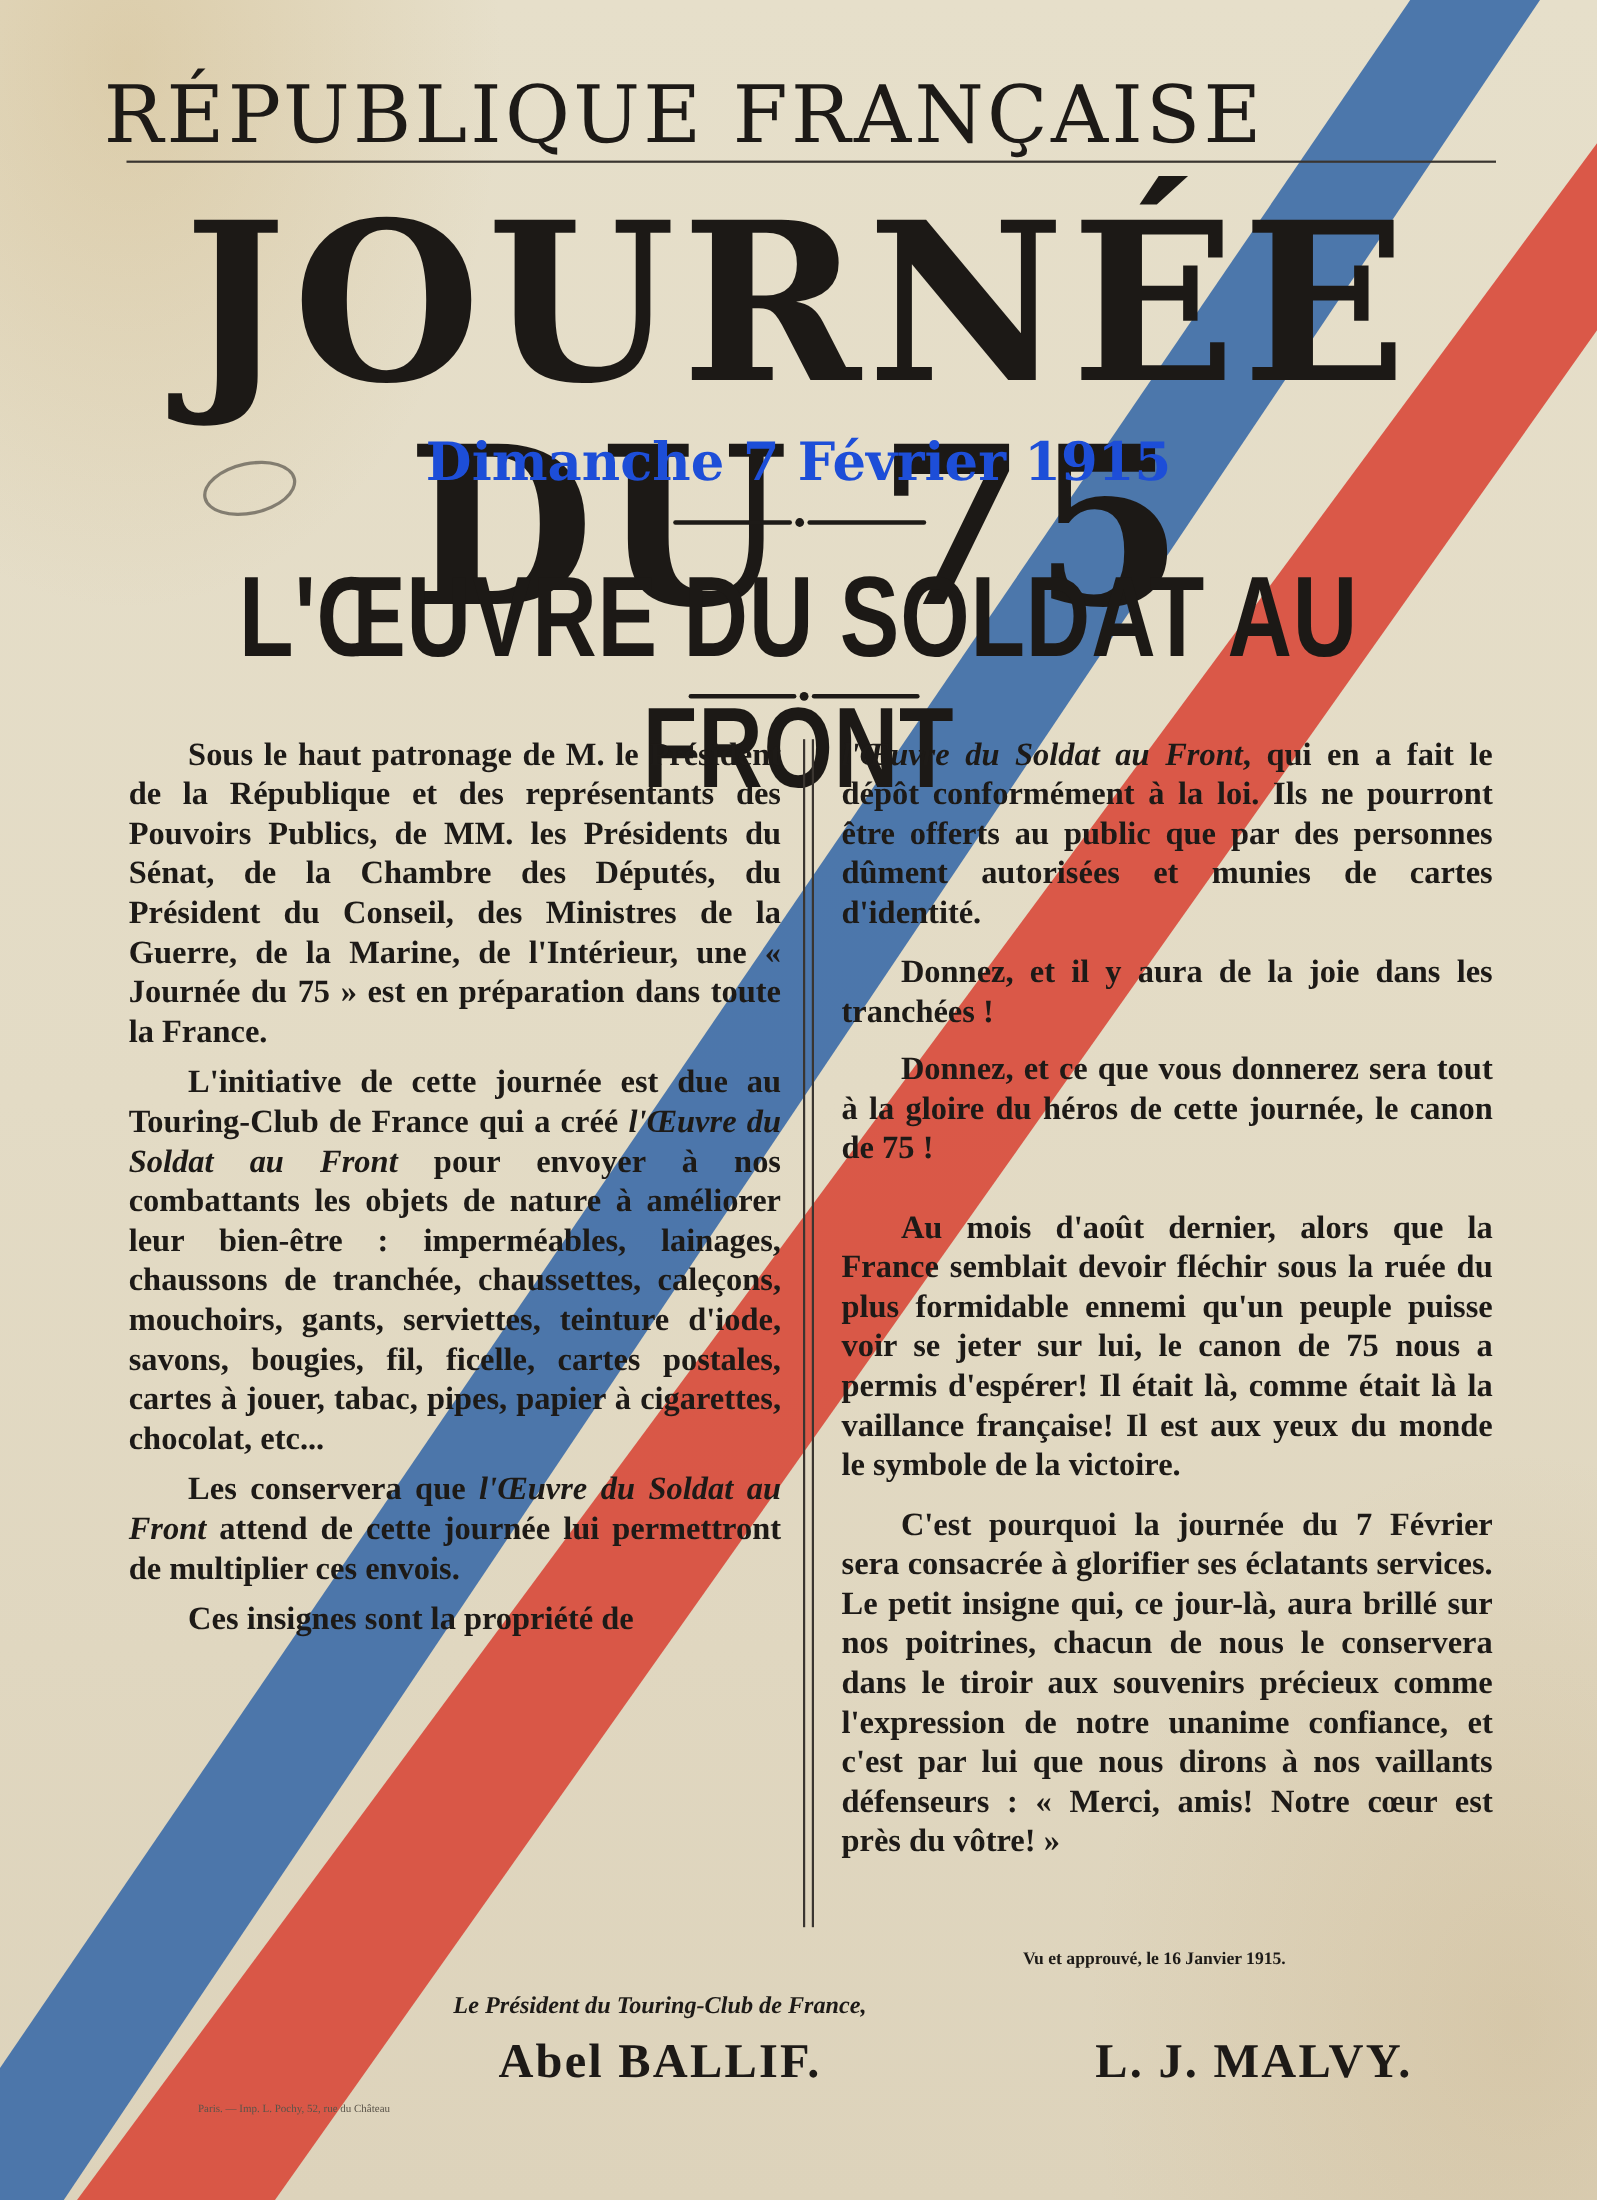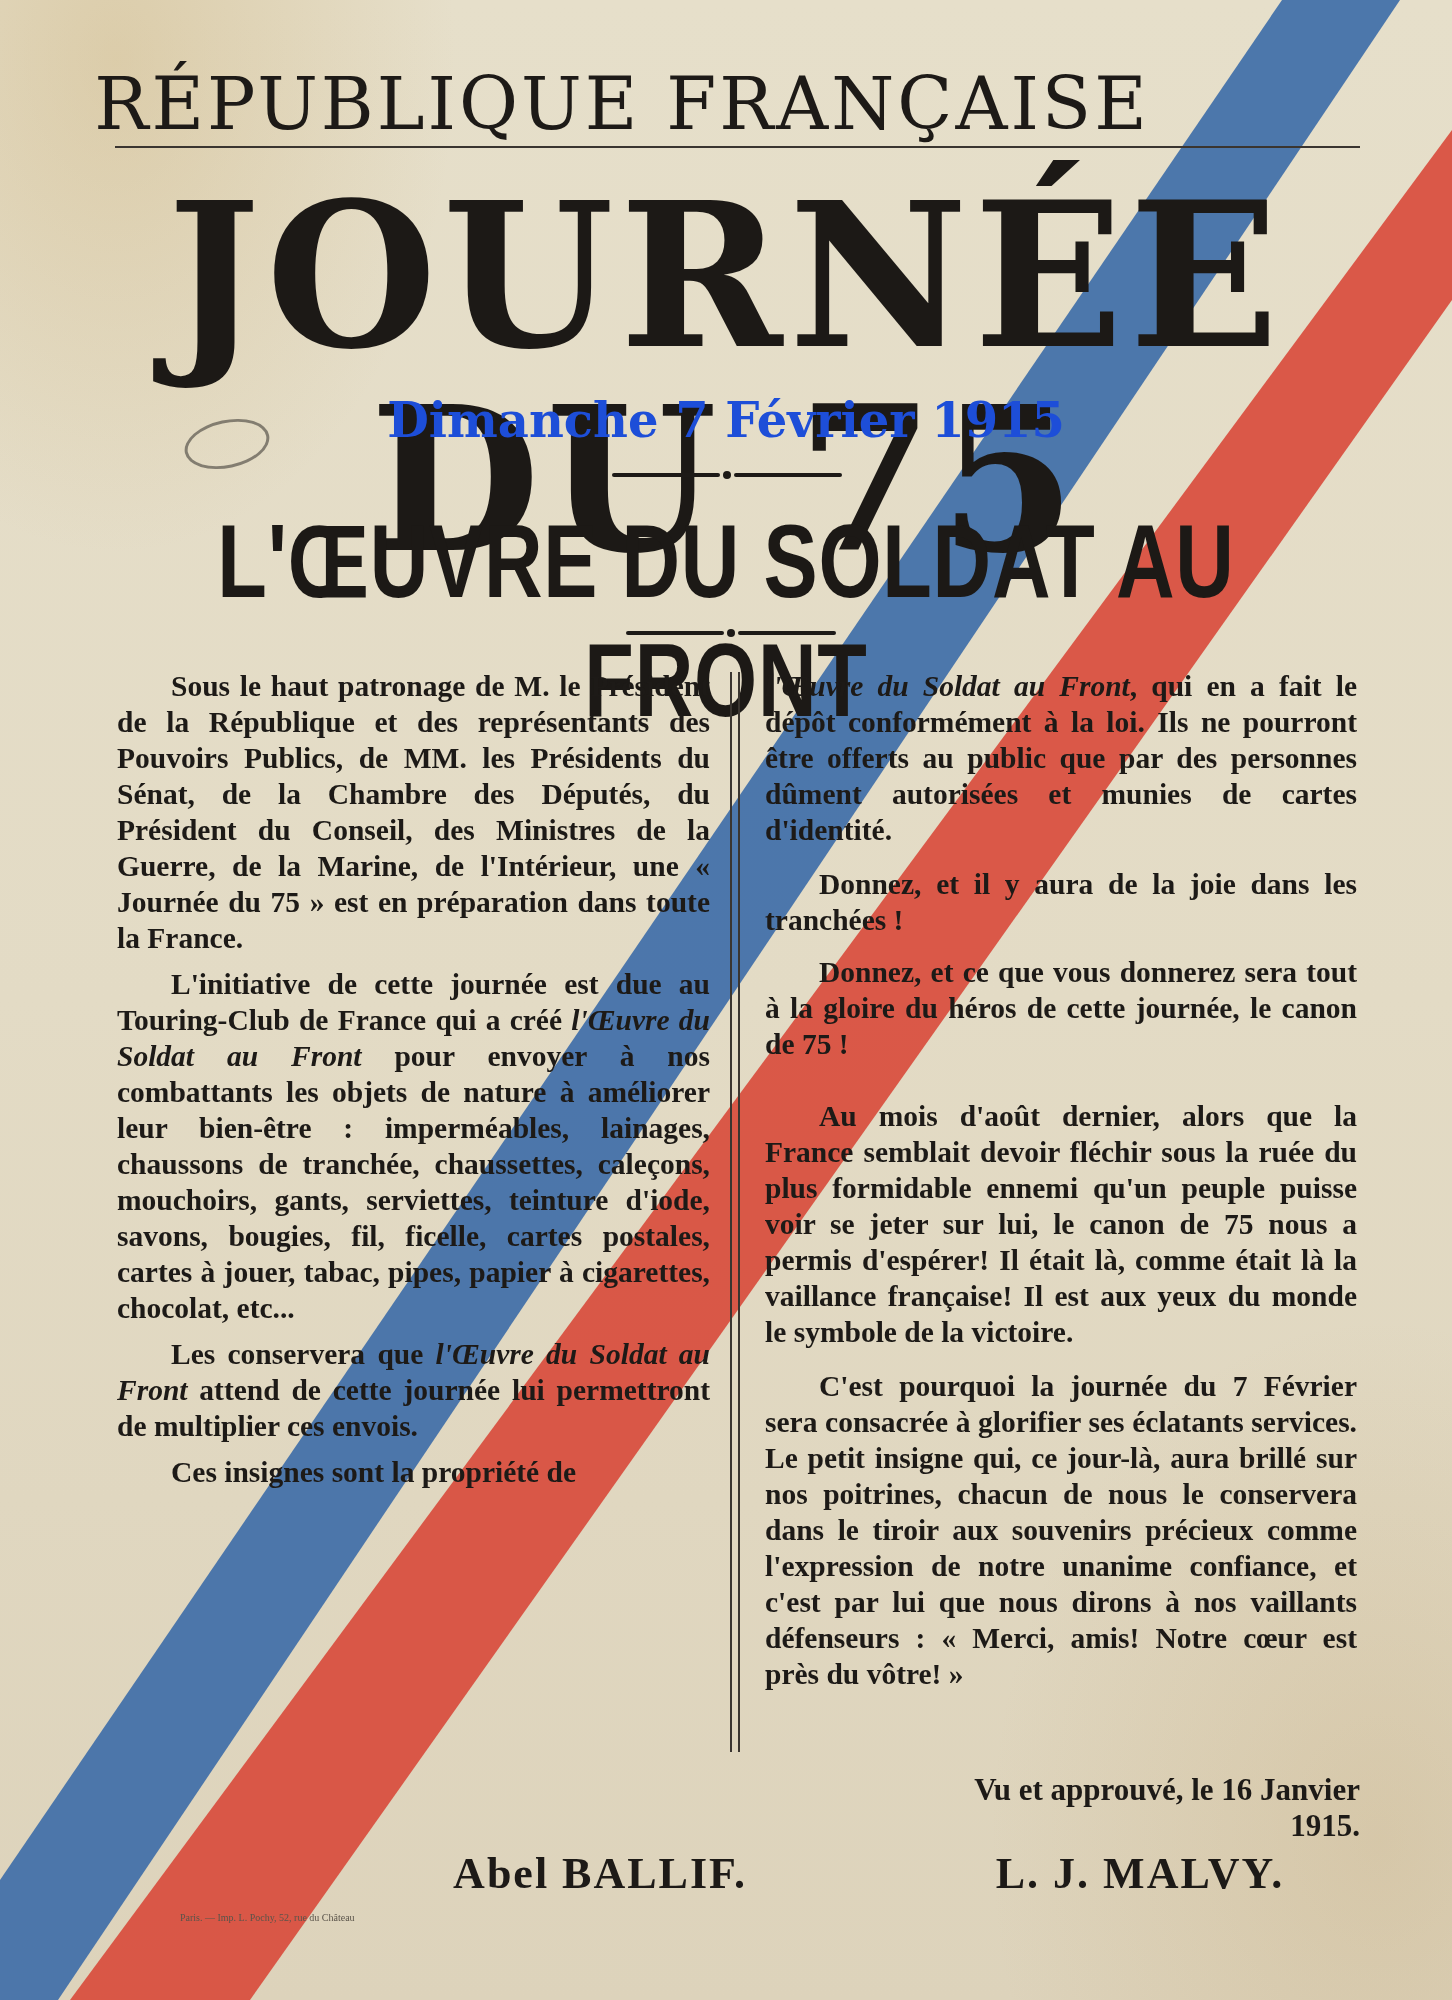--- a/index.html
+++ b/index.html
@@ -62,22 +62,22 @@
   .col-right { left:765px; width:592px; }
   .col p { margin:0 0 10px 0; text-indent:54px; }
   .col p.noindent { text-indent:0; }
   .col i { font-style:italic; }
   .divider {
     position:absolute; left:730px; top:672px; width:10px; height:1080px;
     border-left:2px solid #3a3530; border-right:2px solid #3a3530; box-sizing:border-box;
   }
 
   .approval {
-    position:absolute; left:930px; width:430px; top:1772px; text-align:right;
-    font-size:31px; font-weight:bold; font-family:"Liberation Serif", serif;
+    position:absolute; left:930px; width:430px; top:1772px; text-align:left;
+    font-size:16px; font-weight:bold; font-family:"Liberation Serif", serif;
   }
   .sig-title {
     position:absolute; top:1810px; font-style:italic; font-weight:bold; font-size:22px;
     text-align:center; font-family:"Liberation Serif", serif;
   }
   .sig-name {
     position:absolute; top:1848px; font-weight:bold; font-size:44px;
     text-align:center; letter-spacing:2px; font-family:"Liberation Serif", serif;
   }
   .left-sig { left:340px; width:520px; }
@@ -132,18 +132,19 @@
   <div class="col col-right">
     <p class="noindent"><i>l'Œuvre du Soldat au Front</i><span>, qui en a fait le dépôt conformément à la loi. Ils ne pourront être offerts au public que par des personnes dûment autorisées et munies de cartes d'identité.</span></p>
     <p style="margin-top:18px;">Donnez, et il y aura de la joie dans les tranchées !</p>
     <p style="margin-top:16px;">Donnez, et ce que vous donnerez sera tout à la gloire du héros de cette journée, le canon de 75 !</p>
     <p style="margin-top:36px;">Au mois d'août dernier, alors que la France semblait devoir fléchir sous la ruée du plus formidable ennemi qu'un peuple puisse voir se jeter sur lui, le canon de 75 nous a permis d'espérer! Il était là, comme était là la vaillance française! Il est aux yeux du monde le symbole de la victoire.</p>
     <p style="margin-top:18px;">C'est pourquoi la journée du 7 Février sera consacrée à glorifier ses éclatants services. Le petit insigne qui, ce jour-là, aura brillé sur nos poitrines, chacun de nous le conservera dans le tiroir aux souvenirs précieux comme l'expression de notre unanime confiance, et c'est par lui que nous dirons à nos vaillants défenseurs : « Merci, amis! Notre cœur est près du vôtre! »</p>
   </div>
 
   <div class="approval">Vu et approuvé, le 16 Janvier 1915.</div>
 
+  <div class="sig-title left-sig">Le Président du Touring-Club de France,</div>
   <div class="sig-name left-sig">Abel BALLIF.</div>
 
   <div class="sig-name right-sig">L. J. MALVY.</div>
 
   <div class="printer">Paris. — Imp. L. Pochy, 52, rue du Château</div>
 </div>
 
 </body></html>

